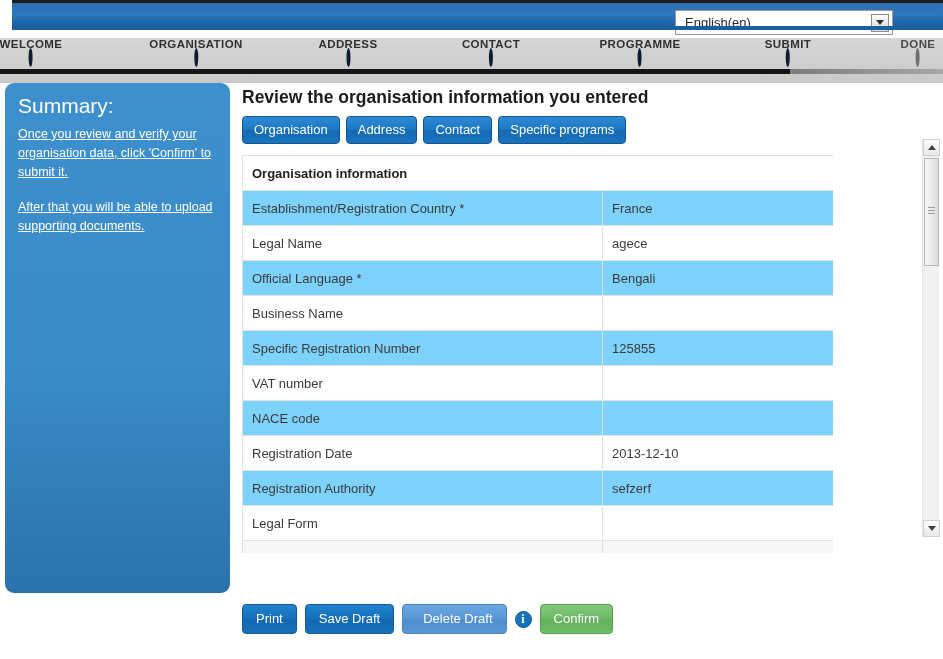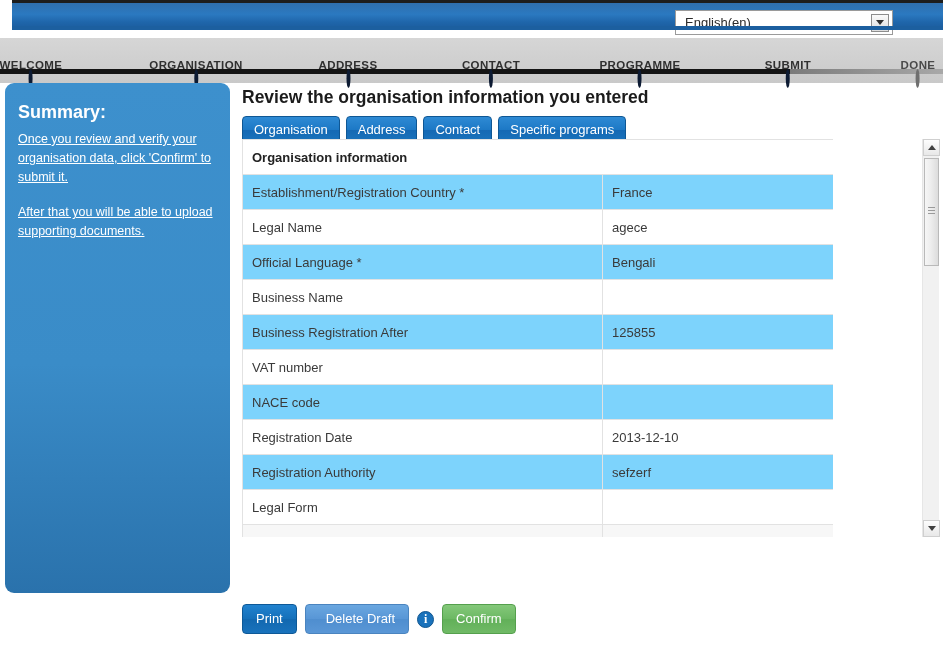--- a/index.html
+++ b/index.html
@@ -111,21 +111,21 @@
     transform: translateX(-50%);
     text-align: center;
     white-space: nowrap;
   }
   .step .step-label {
     font-size: 11.5px;
     font-weight: bold;
     letter-spacing: 0.4px;
     color: #303030;
     display: block;
-    margin-top: 21px;
+    margin-top: 0;
     font-family: "Liberation Sans", sans-serif;
   }
   .step .step-dot {
     width: 15px;
     height: 15px;
     border-radius: 50%;
     background: radial-gradient(circle at 35% 30%, #5ea8e0 0%, #2a7cc7 55%, #1e64a8 100%);
     border: 2px solid #0d1b33;
     box-sizing: border-box;
     margin: 5px auto 0 auto;
@@ -145,23 +145,23 @@
     top: 83px;
     width: 225px;
     height: 510px;
     background: linear-gradient(to bottom, #3d90cd 0%, #3a8cc8 55%, #2a72ac 100%);
     border-radius: 9px;
     box-sizing: border-box;
     padding: 11px 13px;
     color: #ffffff;
   }
   #summary h2 {
-    margin: 8px 0 7px 0;
-    font-size: 18px;
-    font-weight: bold;
+    margin: 0 0 7px 0;
+    font-size: 21px;
+    font-weight: normal;
     color: #ffffff;
     font-family: "Liberation Sans", sans-serif;
   }
   #summary p {
     margin: 0 0 16px 0;
     font-size: 12.5px;
     line-height: 19px;
     color: #ffffff;
     text-decoration: underline;
   }
@@ -202,21 +202,21 @@
   
   #table-wrap {
     position: absolute;
     left: 4px;
     top: 56px;
     width: 700px;
     height: 398px;
   }
   #table-view {
     position: absolute;
-    left: 0; top: 0;
+    left: 0; top: 16px;
     width: 591px;
     height: 398px;
     overflow: hidden;
   }
   table.info {
     border-collapse: collapse;
     width: 622px;
     table-layout: fixed;
     font-family: "Liberation Sans", sans-serif;
   }
@@ -436,21 +436,21 @@
           </tr>
           <tr class="odd">
             <td>Official Language *</td>
             <td>Bengali</td>
           </tr>
           <tr class="even">
             <td>Business Name</td>
             <td></td>
           </tr>
           <tr class="odd">
-            <td>Business Registration After</td>
+            <td>Specific Registration Number</td>
             <td>125855</td>
           </tr>
           <tr class="even">
             <td>VAT number</td>
             <td></td>
           </tr>
           <tr class="odd">
             <td>NACE code</td>
             <td></td>
           </tr>
@@ -483,17 +483,18 @@
         <span class="grip"></span>
       </div>
       <div class="sb-btn" id="sb-down">
         <span class="sb-arrow-down"></span>
       </div>
     </div>
   </div>
 
   <div id="actions">
     <div class="btn btn-blue">Print</div>
+    <div class="btn btn-blue">Save Draft</div>
     <div class="btn btn-blue-light">Delete Draft</div>
     <div id="info-icon">i</div>
     <div class="btn btn-green">Confirm</div>
   </div>
 </section>
 
 </body></html>

